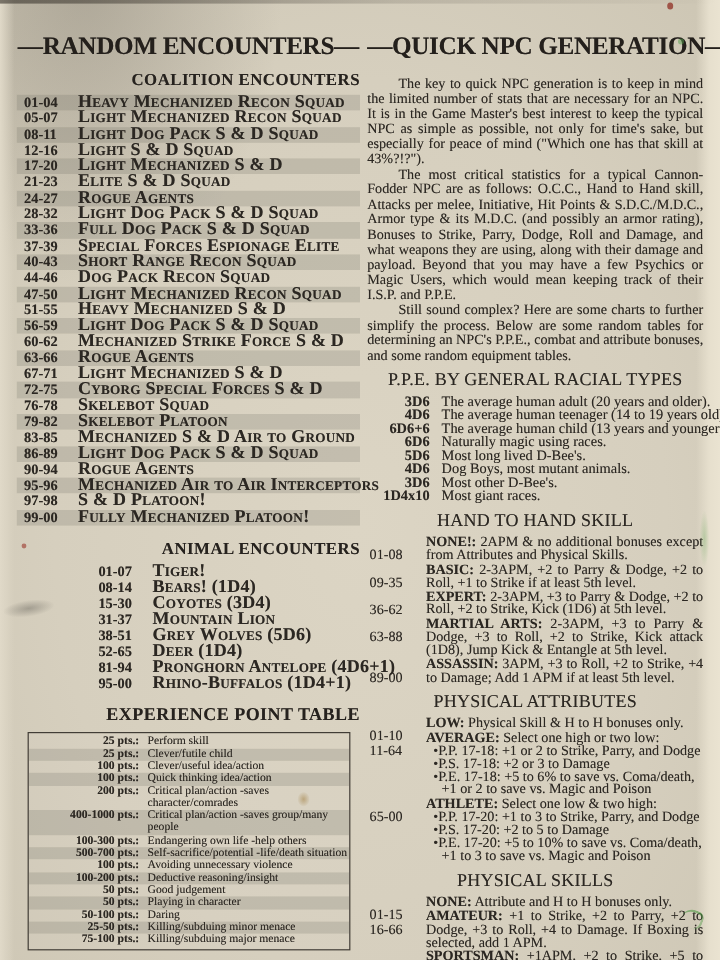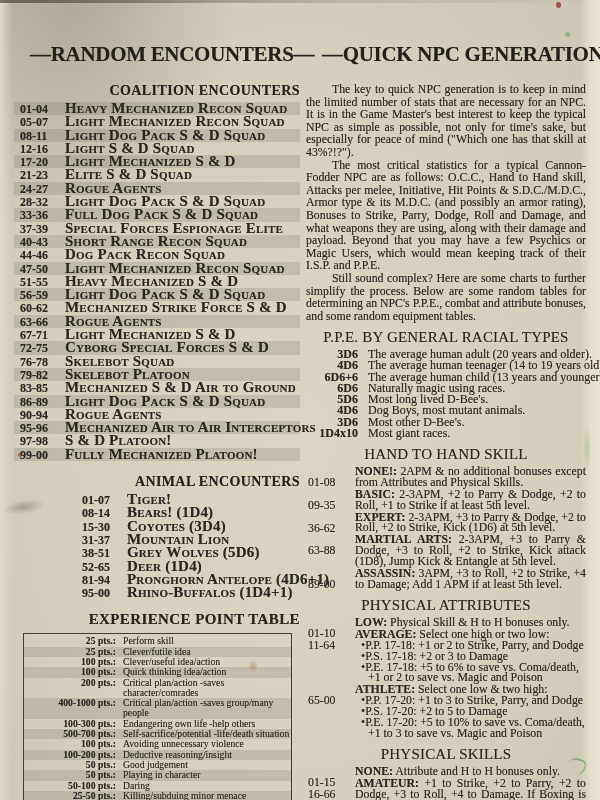--- a/index.html
+++ b/index.html
@@ -16,21 +16,21 @@
     background:linear-gradient(90deg, rgba(40,35,28,.55), rgba(40,35,28,.15) 55%, rgba(40,35,28,0));}
   .edge-right{position:absolute;right:0;top:0;width:20px;height:100%;
     background:linear-gradient(90deg, rgba(232,226,211,0) 0%, #e6dfcd 55%, #eae3d1 100%);}
   .edge-left{position:absolute;left:0;top:0;width:12px;height:100%;
     background:linear-gradient(90deg, #e0d9c8, rgba(224,217,200,0));}
 
   .col{position:absolute;top:26px;}
   .col-left{left:14px;width:286px;}
   .col-right{left:306px;width:280px;}
 
-  .big-title{margin:16px;font-size:21px;font-weight:bold;text-align:center;
+  .big-title{margin:0;font-size:21px;font-weight:bold;text-align:center;
     letter-spacing:-0.3px;white-space:nowrap;color:#24201c;}
   .sub-head{margin:9px 0 3px;font-size:14px;font-weight:bold;text-align:right;letter-spacing:.4px;color:#26221e;}
 
   
   .enc-row{display:flex;align-items:baseline;line-height:13.3px;height:13.3px;font-weight:bold;}
   .coalition .enc-row:nth-of-type(odd){background:rgba(100,98,92,.20);}
   .enc-row .range{flex:none;width:36px;padding-left:6px;font-size:12px;}
   .enc-row .enc-name{margin-left:9px;font-variant:small-caps;font-size:15px;letter-spacing:.2px;white-space:nowrap;}
   .animal{margin-top:2px;}
   .animal .enc-row{padding-left:62px;}
@@ -38,21 +38,21 @@
   
   .xp-head{margin:12px 0 5px;font-size:15px;}
   .xp-box{border:1.3px solid #413d36;margin:0 8px 0 9px;padding:2px 0 3px;background:rgba(255,255,255,0.03);}
   .xp-row{display:flex;line-height:10.3px;font-size:9.7px;}
   .xp-row:nth-of-type(even){background:rgba(100,98,92,.20);}
   .xp-row .pts{flex:none;width:92px;text-align:right;font-weight:bold;}
   .xp-row .desc{margin-left:7px;}
 
   
   .para{margin:0;font-size:11.8px;line-height:12.6px;text-align:justify;text-indent:26px;}
-  .para-block{}
+  .para-block{margin-top:12px;}
   .r-head{margin:7px 0 3px;font-size:15px;font-weight:normal;text-align:center;letter-spacing:.2px;}
   .ppe-row{display:flex;line-height:11.2px;font-size:12px;}
   .ppe-row .dice{flex:none;width:52px;text-align:right;font-weight:bold;}
   .ppe-row .r-text{margin-left:10px;white-space:nowrap;}
 
   .entry{position:relative;padding-left:49px;font-size:11.8px;line-height:10.9px;text-align:justify;margin-bottom:1px;}
   .entry .range{position:absolute;left:2px;top:11px;font-weight:normal;}
   .entry .label{font-weight:bold;}
   .bullets .bullet{padding-left:13px;text-indent:-7px;text-align:left;}
 
@@ -270,21 +270,21 @@
     <div class="xp-box">
       <div class="xp-rows">
 
           <div class="xp-row">
             <span class="pts">25 pts.:</span>
             <span class="desc">Perform skill</span>
           </div>
 
           <div class="xp-row">
             <span class="pts">25 pts.:</span>
-            <span class="desc">Clever/futile idea</span>
+            <span class="desc">Clever/futile child</span>
           </div>
 
           <div class="xp-row">
             <span class="pts">100 pts.:</span>
             <span class="desc">Clever/useful idea/action</span>
           </div>
 
           <div class="xp-row">
             <span class="pts">100 pts.:</span>
             <span class="desc">Quick thinking idea/action</span>

